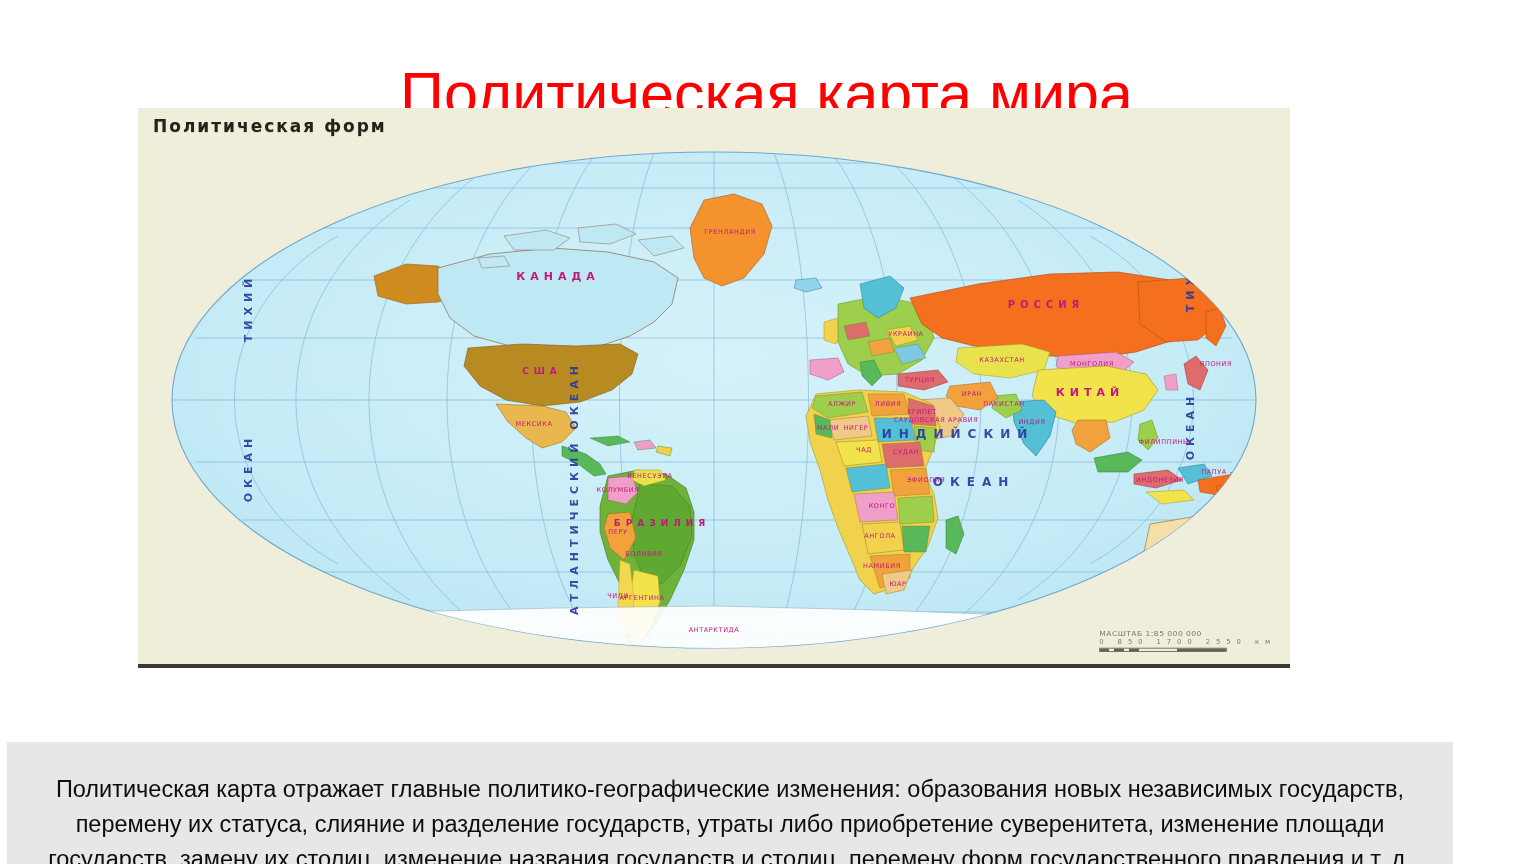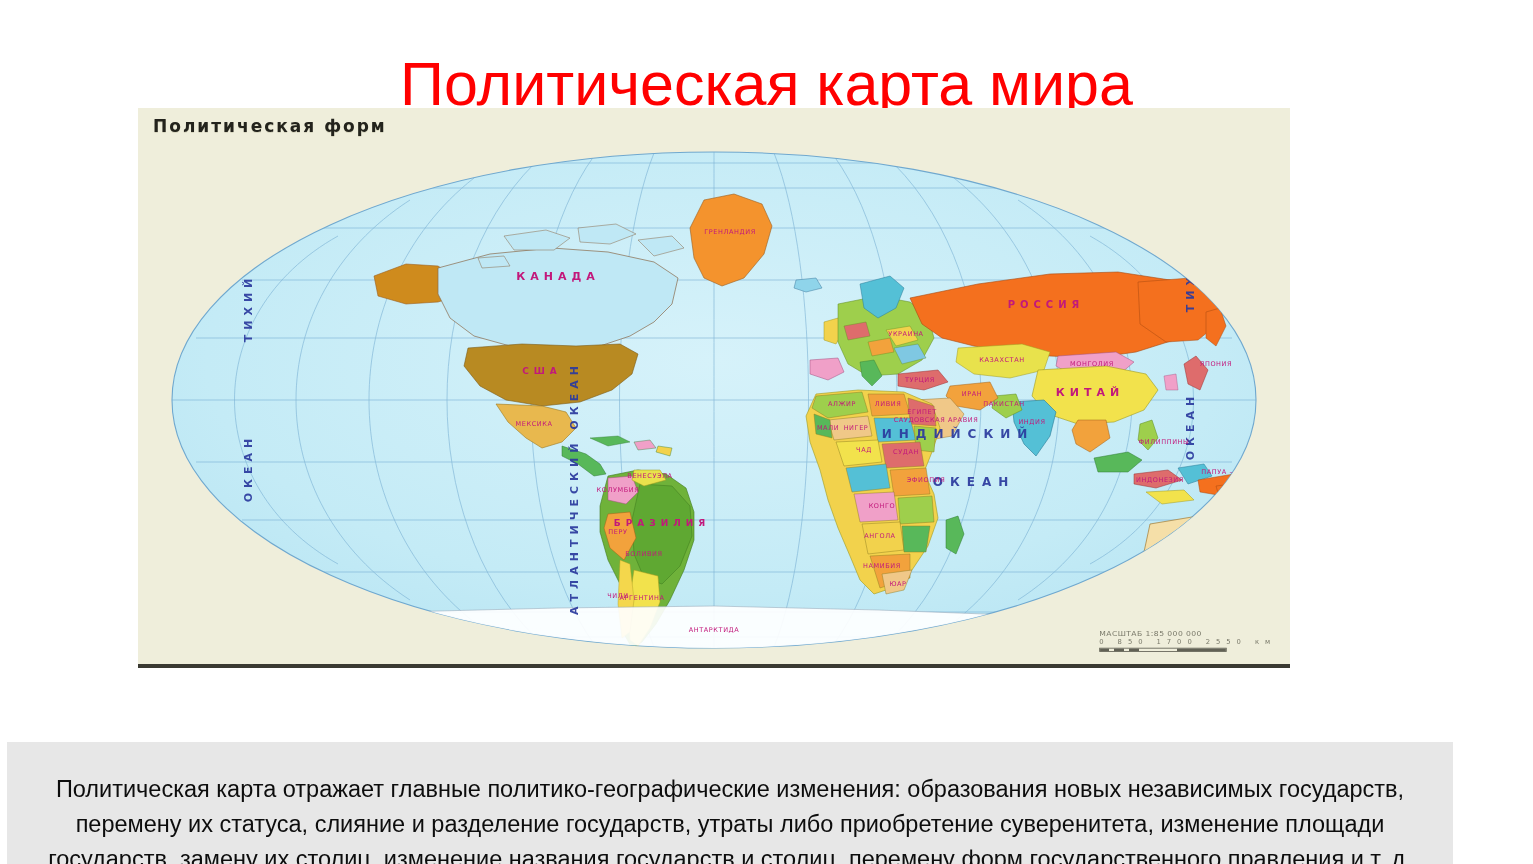--- a/index.html
+++ b/index.html
@@ -12,21 +12,21 @@
     height: 864px;
     position: relative;
     overflow: hidden;
     font-family: "Liberation Sans", sans-serif;
   }
 
   
   #slide-title {
     position: absolute;
     left: 0;
-    top: 8px;
+    top: 18px;
     width: 1533px;
     text-align: center;
     color: #ff0000;
     font-size: 61px;
     line-height: 70px;
     font-weight: 400;
     letter-spacing: 0px;
     white-space: nowrap;
   }
 

